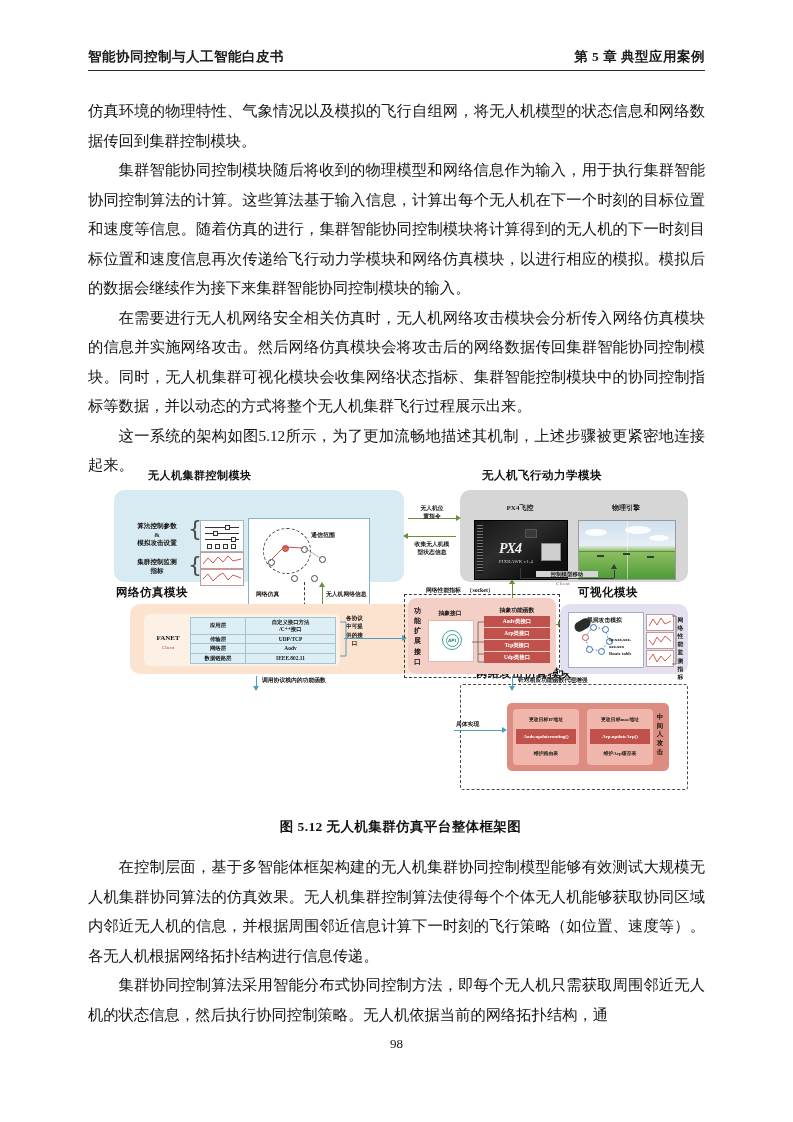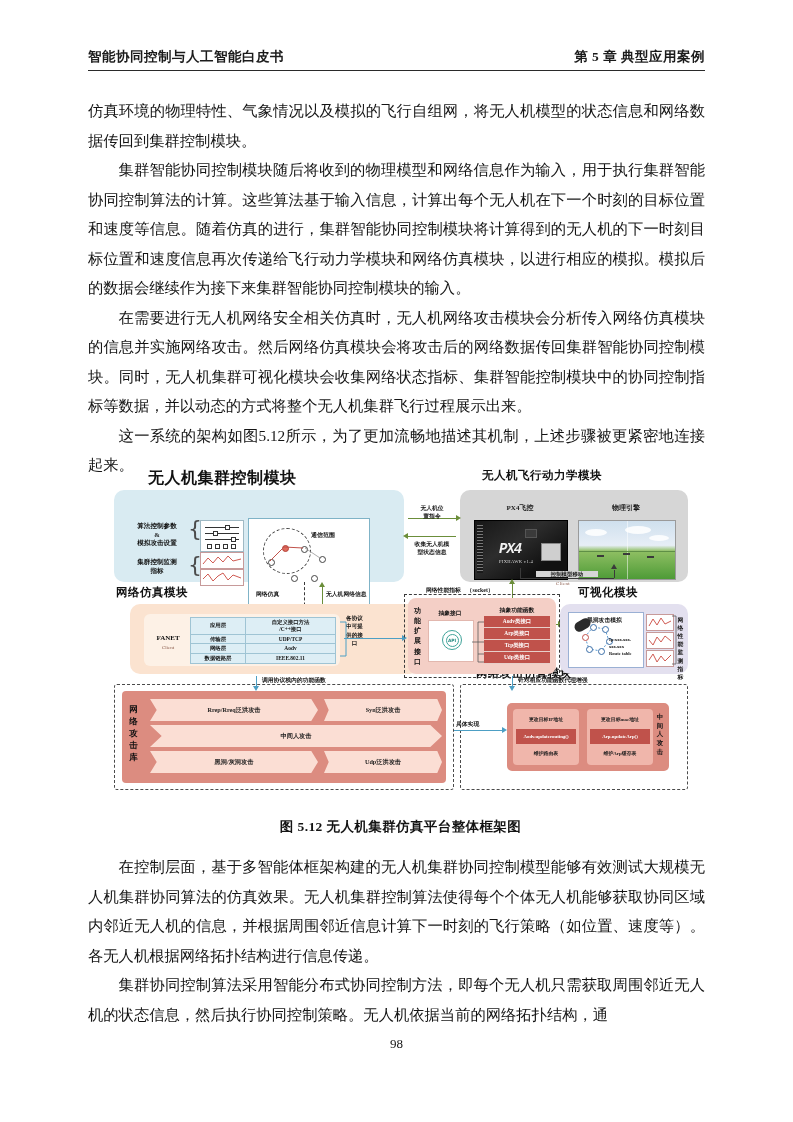--- a/index.html
+++ b/index.html
@@ -69,21 +69,21 @@
   .node.red{background:#e06a5c;border-color:#b4453a;}
   .commring{position:absolute;left:14px;top:9px;width:46px;height:44px;border:1.3px dashed #444;border-radius:50%;}
   .commlbl{position:absolute;left:62px;top:12px;font-size:6px;font-weight:700;color:#111;}
 
   
   .px4{position:absolute;left:14px;top:30px;width:92px;height:58px;
        background:linear-gradient(145deg,#171717,#2d2d2d 40%,#111 75%);border:1px solid #000;overflow:hidden;}
   .px4 .pads{position:absolute;left:2px;top:4px;width:6px;bottom:6px;
              background:repeating-linear-gradient(#777 0 1.2px,#1a1a1a 1.2px 3px);}
   .px4 .logo{position:absolute;left:24px;top:20px;color:#f2f2f2;font-size:14px;
-             font-weight:800;font-family:Liberation Mono, monospace;letter-spacing:-1px;font-style:italic;}
+             font-weight:800;font-family:Liberation Serif, serif;letter-spacing:-1px;font-style:italic;}
   .px4 .sub{position:absolute;left:24px;top:38px;color:#d8d8d8;font-size:4.6px;letter-spacing:.3px;}
   .px4 .chip{position:absolute;right:6px;top:22px;width:18px;height:16px;background:#cfcfcf;border:1px solid #888;}
   .px4 .chip2{position:absolute;right:30px;top:8px;width:10px;height:7px;background:#3a3a3a;border:1px solid #555;}
   .gz{position:absolute;left:118px;top:30px;width:96px;height:58px;overflow:hidden;border:1px solid #9a9a9a;
       background:linear-gradient(#cfe0ee 0%,#e7eef6 42%,#8fbf63 52%,#4e9b37 100%);}
   .gz .h1{position:absolute;left:0;right:0;top:52%;height:1px;background:#5f8f46;}
   .gz .cloud{position:absolute;background:#fff;opacity:.85;border-radius:50%;}
   .gz .vline{position:absolute;top:0;bottom:0;width:1px;background:rgba(255,255,255,.5);}
   .gz .drone{position:absolute;width:7px;height:2px;background:#3a3a3a;}
 
@@ -181,21 +181,21 @@
 
   <div class="body">
     <p>仿真环境的物理特性、气象情况以及模拟的飞行自组网，将无人机模型的状态信息和网络数据传回到集群控制模块。</p>
     <p class="ind">集群智能协同控制模块随后将收到的物理模型和网络信息作为输入，用于执行集群智能协同控制算法的计算。这些算法基于输入信息，计算出每个无人机在下一个时刻的目标位置和速度等信息。随着仿真的进行，集群智能协同控制模块将计算得到的无人机的下一时刻目标位置和速度信息再次传递给飞行动力学模块和网络仿真模块，以进行相应的模拟。模拟后的数据会继续作为接下来集群智能协同控制模块的输入。</p>
     <p class="ind">在需要进行无人机网络安全相关仿真时，无人机网络攻击模块会分析传入网络仿真模块的信息并实施网络攻击。然后网络仿真模块会将攻击后的网络数据传回集群智能协同控制模块。同时，无人机集群可视化模块会收集网络状态指标、集群智能控制模块中的协同控制指标等数据，并以动态的方式将整个无人机集群飞行过程展示出来。</p>
     <p class="ind">这一系统的架构如图5.12所示，为了更加流畅地描述其机制，上述步骤被更紧密地连接起来。</p>
   </div>
 
   <div class="figure">
 
-    <div class="mod-title" style="left:40px;top:2px;font-size:16px;">无人机集群控制模块</div>
+    <div class="mod-title" style="left:40px;top:2px;font-size:11px;">无人机集群控制模块</div>
     <div class="mod-title" style="left:374px;top:2px;font-size:11.5px;">无人机飞行动力学模块</div>
     <div class="mod-title" style="left:8px;top:119px;font-size:11.5px;">网络仿真模块</div>
     <div class="mod-title" style="left:470px;top:119px;font-size:11.5px;">可视化模块</div>
     <div class="mod-title" style="left:368px;top:200px;font-size:11.5px;">网络攻击仿真模块</div>
 
     <div class="shell shell-swarm">
       <div class="sw-left">
         <div>算法控制参数</div>
         <div>&amp;</div>
         <div>模拟攻击设置</div>
@@ -400,30 +400,20 @@
     </div>
 
     <div class="ln ln-v blue" style="left:404px;top:210px;height:12px;"></div>
     <span class="tri tri-d" style="left:401px;top:220px;border-top:5px solid #4d9fc4;"></span>
     <div class="arrow-lbl" style="left:410px;top:210px;">针对相应功能函数代理增强</div>
 
     <div class="ln ln-v blue" style="left:148px;top:210px;height:12px;"></div>
     <span class="tri tri-d" style="left:145px;top:220px;border-top:5px solid #4d9fc4;"></span>
     <div class="arrow-lbl" style="left:154px;top:210px;">调用协议栈内的功能函数</div>
 
-    <div class="atk-wrap">
-      <div class="atk-inner">
-        <div class="atk-vert">网络攻击库</div>
-        <div class="chev" style="left:28px;top:8px;width:168px;height:22px;">Rrep/Rreq泛洪攻击</div>
-        <div class="chev" style="left:202px;top:8px;width:118px;height:22px;">Syn泛洪攻击</div>
-        <div class="chev" style="left:28px;top:34px;width:292px;height:22px;">中间人攻击</div>
-        <div class="chev" style="left:28px;top:60px;width:168px;height:22px;">黑洞/灰洞攻击</div>
-        <div class="chev" style="left:202px;top:60px;width:118px;height:22px;">Udp泛洪攻击</div>
-      </div>
-    </div>
 
     <div class="atks-wrap">
       <div class="atks-inner">
         <div class="atks-col" style="left:6px;">
           <div class="atks-cell" style="top:3px;">更改目标IP地址</div>
           <div class="atks-cell dark" style="top:20px;">Aodv.updaterouting()</div>
           <div class="atks-cell" style="top:37px;">维护路由表</div>
         </div>
         <div class="atks-col" style="left:80px;">
           <div class="atks-cell" style="top:3px;">更改目标mac地址</div>

